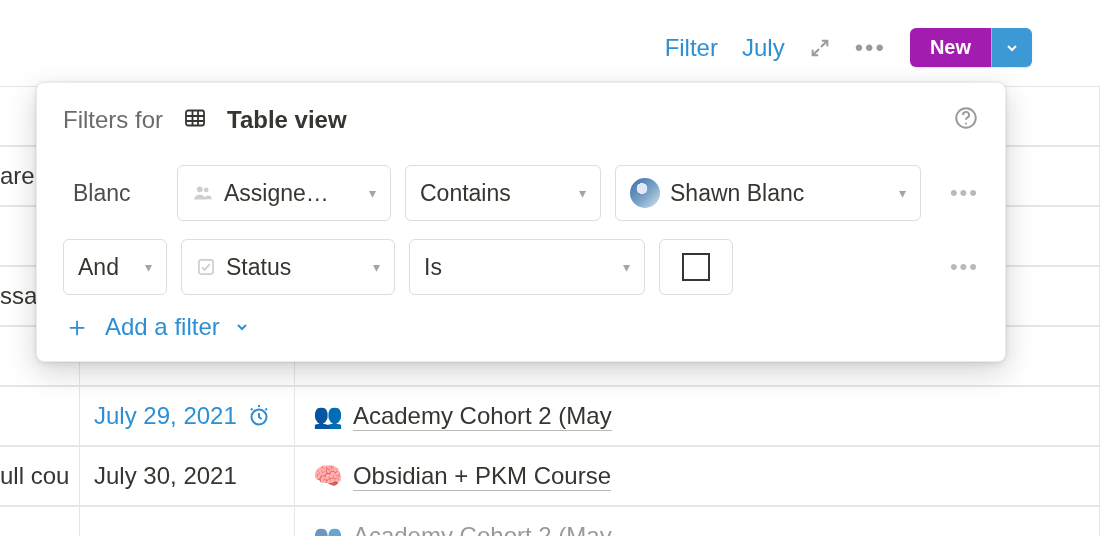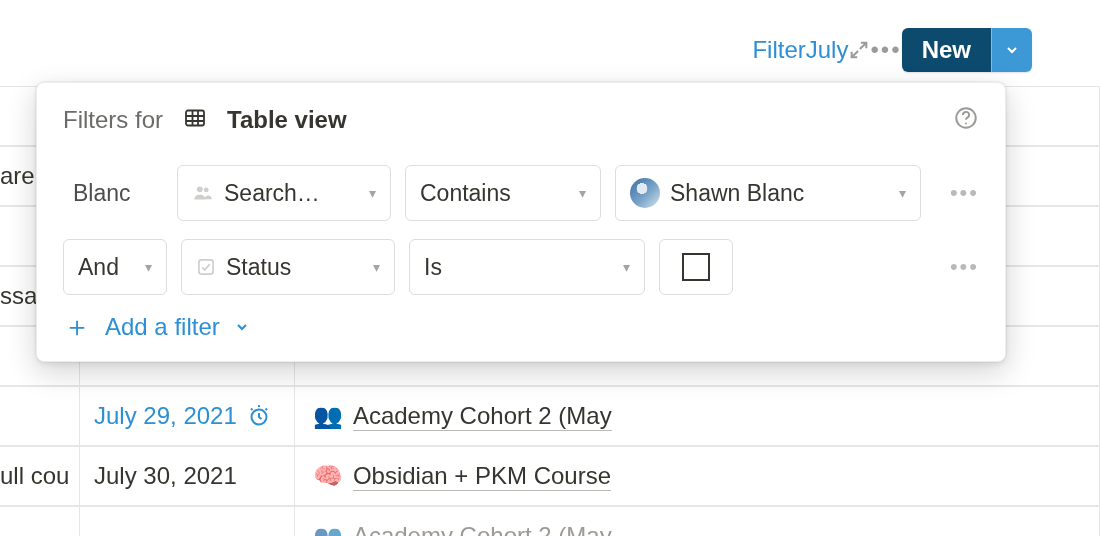--- a/index.html
+++ b/index.html
@@ -6,20 +6,21 @@
   html, body { width: 1100px; height: 536px; overflow: hidden; font-family: -apple-system, BlinkMacSystemFont, "Segoe UI", Helvetica, Arial, sans-serif; background: #fff; color: #37352f; }
   body { position: relative; }
 
   
   .toolbar {
     position: absolute;
     top: 28px;
     right: 68px;
     display: flex;
     align-items: center;
+    gap: 24px;
   }
   .toolbar-link {
     color: #2d8fd4;
     font-size: 24px;
     cursor: pointer;
   }
   .toolbar-icon {
     color: #a6a4a2;
     display: flex;
     align-items: center;
@@ -41,23 +42,23 @@
     cursor: pointer;
   }
   .new-btn {
     display: flex;
     align-items: stretch;
     border-radius: 6px;
     overflow: hidden;
     box-shadow: 0 1px 2px rgba(0,0,0,0.12);
   }
   .new-main {
-    background: #0c4a6e;
+    background: #a21caf;
     color: #fff;
-    font-size: 24px;
+    font-size: 20px;
     font-weight: 600;
     padding: 8px 20px;
     display: flex;
     align-items: center;
     cursor: pointer;
   }
   .new-caret {
     background: #3d99d6;
     color: #fff;
     padding: 8px 12px;
@@ -320,21 +321,21 @@
     <div class="where-label">Blanc</div>
     <div class="select sel-prop1">
       <span class="icon-lead">
         <svg width="22" height="22" viewBox="0 0 24 24" fill="#cfcecb">
             <circle cx="8.5" cy="8" r="3.2"></circle>
             <circle cx="15.5" cy="8.6" r="2.6"></circle>
             <path d="M2.5 19c0-3 2.7-5 6-5s6 2 6 5H2.5Z"></path>
             <path d="M13.6 18.9c.2-2.6 1.9-4.2 4.2-4.2 2.1 0 3.8 1.4 3.8 4.2h-8Z"></path>
           </svg>
       </span>
-      <span>Search…</span>
+      <span>Assigne…</span>
       <span class="caret">▾</span>
     </div>
     <div class="select sel-cond1">
       <span>Contains</span>
       <span class="caret">▾</span>
     </div>
     <div class="select sel-person">
       <span class="avatar"></span>
       <span>Shawn Blanc</span>
       <span class="caret">▾</span>

